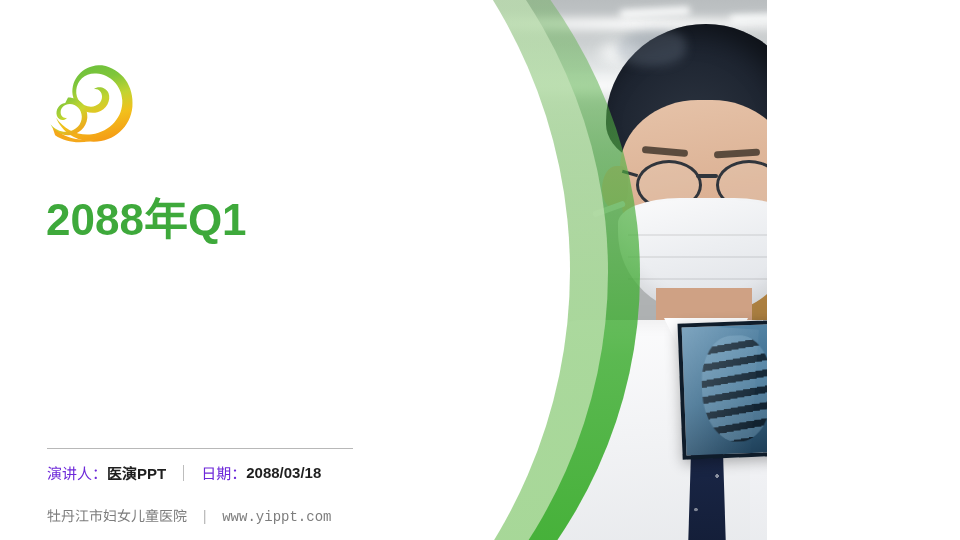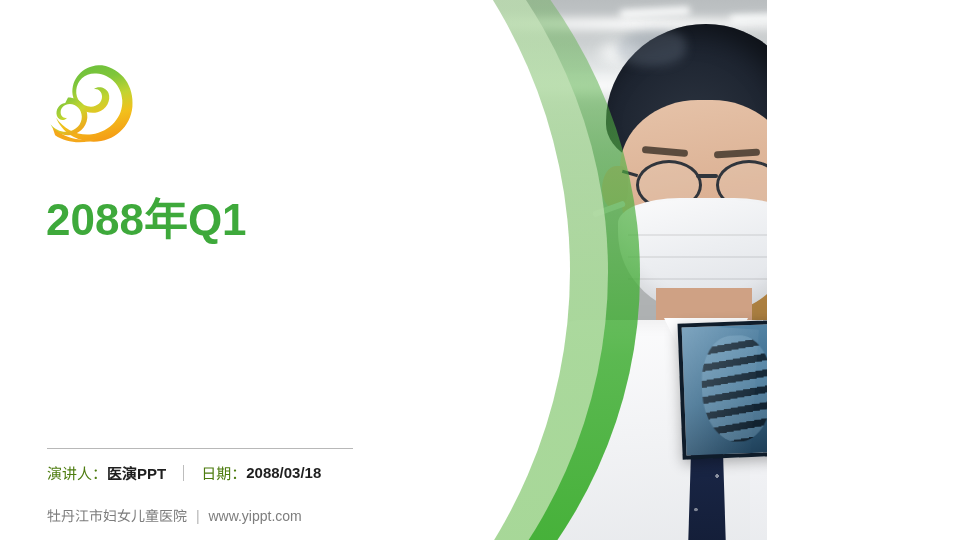--- a/index.html
+++ b/index.html
@@ -299,25 +299,25 @@
     font-size:17px;color:#4a4a4a;letter-spacing:.5px;white-space:nowrap;
   }
 
   .divider{
     position:absolute;left:47px;top:448px;width:306px;height:1px;background:#b8b8b8;
   }
   .meta{
     position:absolute;left:47px;top:462px;font-size:15px;color:#3a3a3a;
     white-space:nowrap;display:flex;align-items:center;
   }
-  .meta .lbl{color:#4d7c0f;text-align:center;}
+  .meta .lbl{color:#6d28d9;text-align:center;}
   .meta .val{font-weight:bold;color:#1f1f1f;}
   .meta .sep{display:inline-block;width:1px;height:16px;background:#bdbdbd;margin:0 17px;}
   .footer{
-    position:absolute;left:47px;top:505px;font-size:14px;color:#7d7d7d;white-space:nowrap;
+    position:absolute;left:47px;top:505px;font-size:14px;color:#7d7d7d;white-space:nowrap;font-family:Liberation Mono, monospace;
   }
   .footer .bar{color:#b5b5b5;margin:0 5px;}
 </style>
 </head>
 <body>
 
 <div class="slide">
 
   <div class="photo">
     <div class="ceiling"></div>

